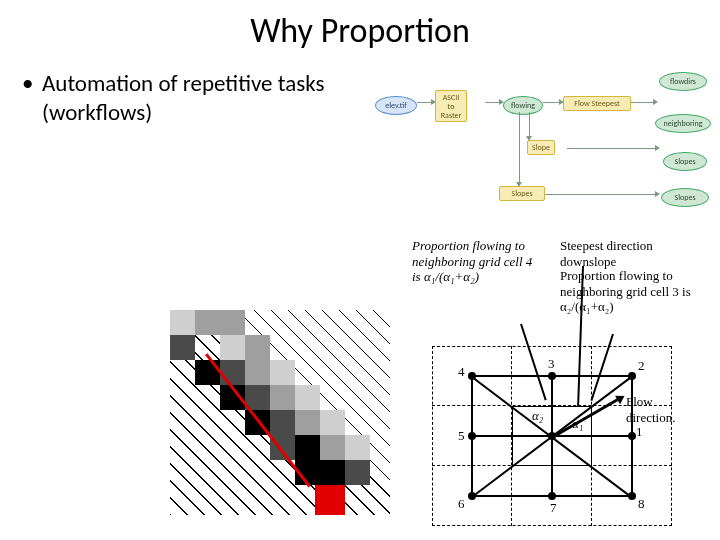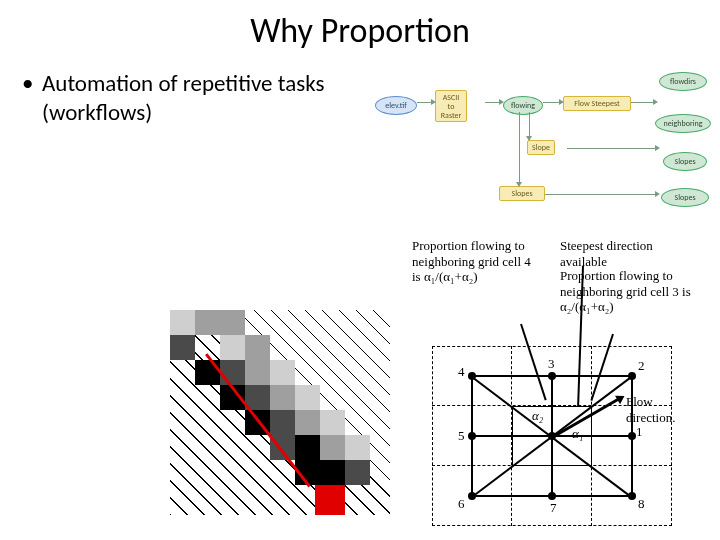--- a/index.html
+++ b/index.html
@@ -185,22 +185,22 @@
   <div class="px bk" style="left:125px; top:150px;"></div>
   <div class="px bk" style="left:150px; top:150px;"></div>
   <div class="px g3" style="left:175px; top:150px;"></div>
   <div class="px bk" style="left:150px; top:175px;"></div>
   <div class="px rd" style="left:145px; top:175px; width:30px; height:30px; z-index:3;"></div>
 
   <div class="redline" style="left:35px; top:45px; width:3px; height:168px; transform: rotate(-38deg); z-index:4;"></div>
 </div>
 
 <div class="gridfig">
-  <div class="txt" style="left:0; top:0; width:130px;">Proportion flowing to neighboring grid cell 4 is α₁/(α₁+α₂)</div>
-  <div class="txt" style="left:148px; top:0; width:130px;">Steepest direction available</div>
+  <div class="txt" style="left:0; top:0; width:130px;font-style:italic;">Proportion flowing to neighboring grid cell 4 is α₁/(α₁+α₂)</div>
+  <div class="txt" style="left:148px; top:0; width:130px;">Steepest direction downslope</div>
   <div class="txt" style="left:148px; top:30px; width:150px;">Proportion flowing to neighboring grid cell 3 is α₂/(α₁+α₂)</div>
 
   <div class="gridbox" style="left:20px; top:108px; width:240px; height:180px;"></div>
 
   <div class="gridbox" style="left:20px; top:108px; width:240px; height:60px; border-left:none;border-right:none;border-top:none;"></div>
   <div class="gridbox" style="left:20px; top:108px; width:240px; height:120px; border-left:none;border-right:none;border-top:none;"></div>
   <div class="gridbox" style="left:20px; top:108px; width:80px; height:180px; border-top:none;border-bottom:none;border-left:none;"></div>
   <div class="gridbox" style="left:20px; top:108px; width:160px; height:180px; border-top:none;border-bottom:none;border-left:none;"></div>
 
   <div class="solidbox" style="left:100px; top:168px; width:80px; height:60px;"></div>
@@ -233,17 +233,17 @@
 
   <div class="txt" style="left:224px; top:186px;">1</div>
   <div class="txt" style="left:226px; top:120px;">2</div>
   <div class="txt" style="left:136px; top:118px;">3</div>
   <div class="txt" style="left:46px; top:126px;">4</div>
   <div class="txt" style="left:46px; top:190px;">5</div>
   <div class="txt" style="left:46px; top:258px;">6</div>
   <div class="txt" style="left:138px; top:262px;">7</div>
   <div class="txt" style="left:226px; top:258px;">8</div>
 
-  <div class="txt gl" style="left:160px; top:188px;">α₁</div>
+  <div class="txt gl" style="left:160px; top:178px;">α₁</div>
   <div class="txt gl" style="left:120px; top:170px;">α₂</div>
 
   <div class="txt" style="left:214px; top:156px; width:70px;">Flow direction.</div>
 </div>
 
 </body></html>

